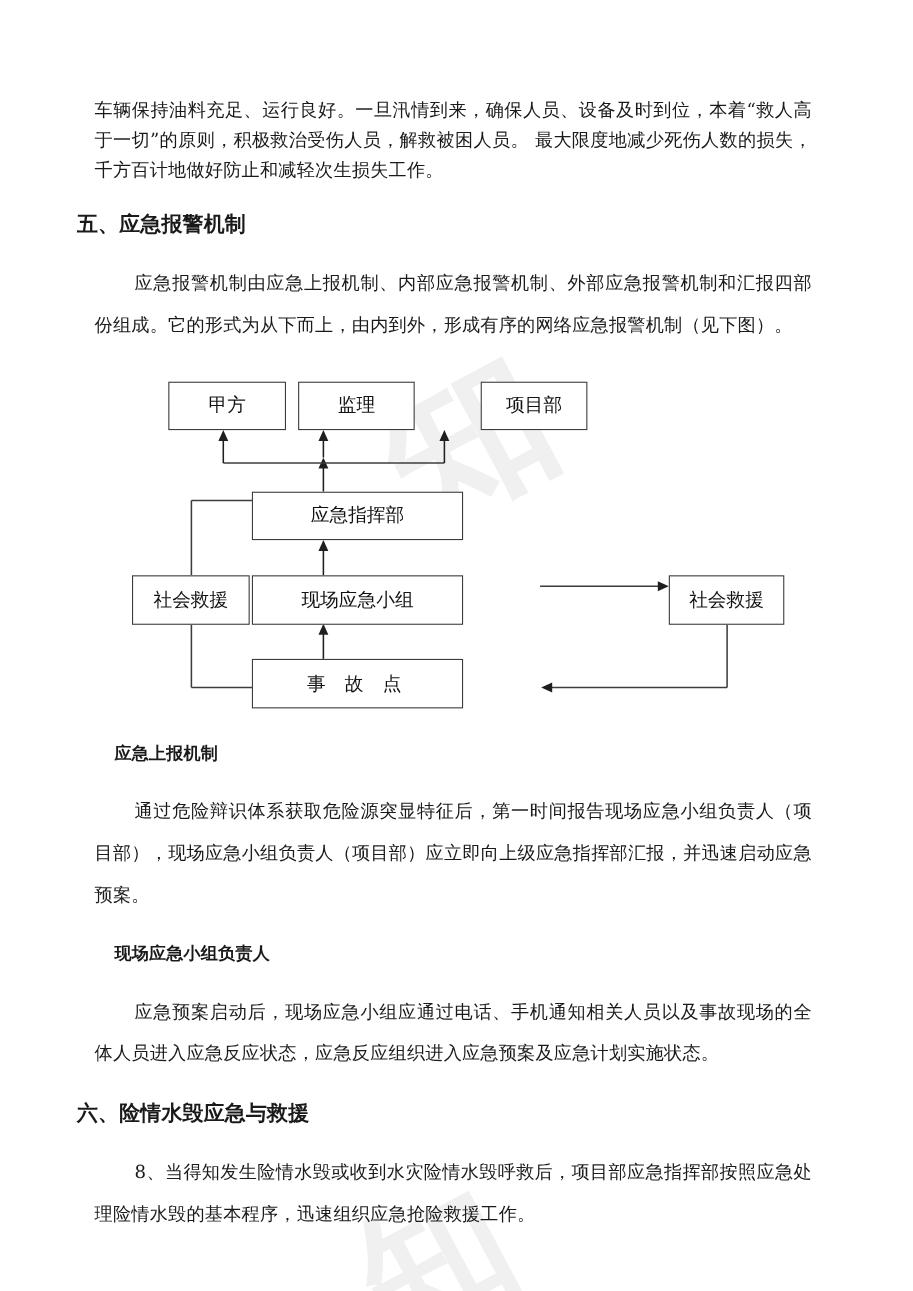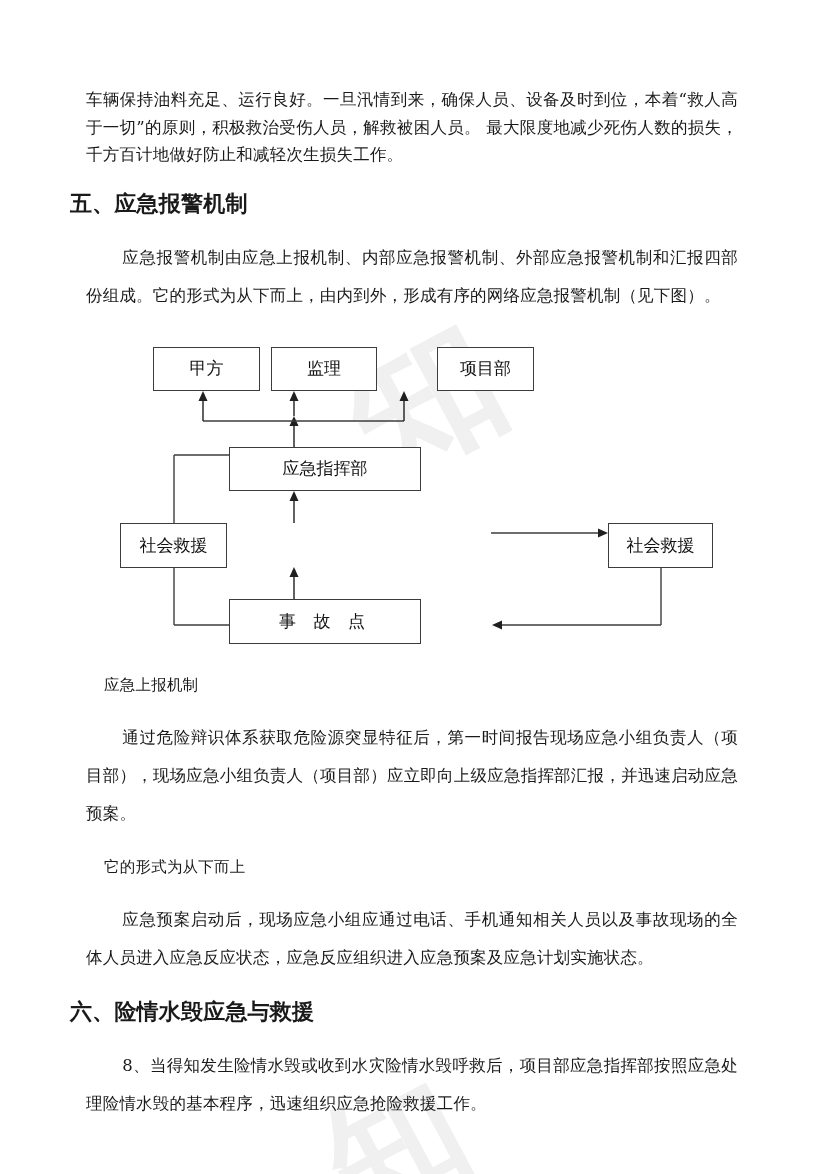--- a/index.html
+++ b/index.html
@@ -62,31 +62,31 @@
     letter-spacing: 0.2px;
   }
   p.tight {
     line-height: 27.5px;
   }
   p.indent {
     text-indent: 2.2em;
   }
   h2.heading {
     margin: 0;
-    font-size: 22px;
+    font-size: 19px;
     line-height: 38px;
     font-weight: 700;
     font-family: "DejaVu Sans", "Liberation Sans", sans-serif;
     letter-spacing: 0.2px;
   }
   h3.subheading {
     margin: 0;
     font-size: 15.5px;
     line-height: 36px;
-    font-weight: 400;
+    font-weight: 700;
     font-family: "DejaVu Sans", "Liberation Sans", sans-serif;
     text-indent: 2.2em;
     letter-spacing: 0.2px;
   }
   .spacer-top { height: 70px; }
   .gap-small { height: 6px; }
 
   
   .figure {
     position: relative;
@@ -193,32 +193,33 @@
       <div class="dbox" style="left:83px; top:10px; width:107px; height:44px;">甲方</div>
 
       <div class="dbox" style="left:201px; top:10px; width:106px; height:44px;">监理</div>
 
       <div class="dbox" style="left:328px; top:10px; width:97px; height:44px;margin-left:39px;">项目部</div>
 
       <div class="dbox" style="left:159px; top:110px; width:192px; height:44px;">应急指挥部</div>
 
       <div class="dbox" style="left:50px; top:186px; width:107px; height:45px;">社会救援</div>
 
+      <div class="dbox" style="left:159px; top:186px; width:192px; height:45px;">现场应急小组</div>
 
       <div class="dbox" style="left:538px; top:186px; width:105px; height:45px;">社会救援</div>
 
       <div class="dbox" style="left:159px; top:262px; width:192px; height:45px; letter-spacing:6px;">事 故 点</div>
 
     </div>
 
     <h3 class="subheading">应急上报机制</h3>
 
     <p class="para indent">通过危险辩识体系获取危险源突显特征后，第一时间报告现场应急小组负责人（项目部），现场应急小组负责人（项目部）应立即向上级应急指挥部汇报，并迅速启动应急预案。</p>
 
-    <h3 class="subheading">它的形式为从下而上</h3>
+    <h3 class="subheading">现场应急小组负责人</h3>
 
     <p class="para indent">应急预案启动后，现场应急小组应通过电话、手机通知相关人员以及事故现场的全体人员进入应急反应状态，应急反应组织进入应急预案及应急计划实施状态。</p>
 
     <h2 class="heading">六、险情水毁应急与救援</h2>
 
     <p class="para indent">8、当得知发生险情水毁或收到水灾险情水毁呼救后，项目部应急指挥部按照应急处理险情水毁的基本程序，迅速组织应急抢险救援工作。</p>
 
   </div>
 </div>
 

